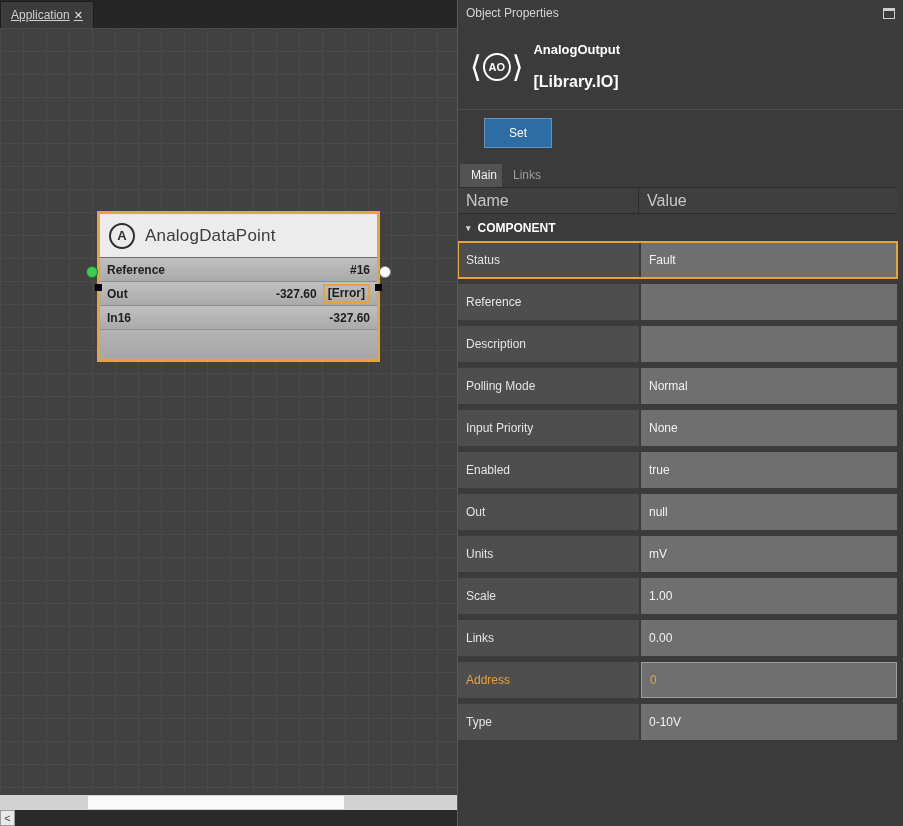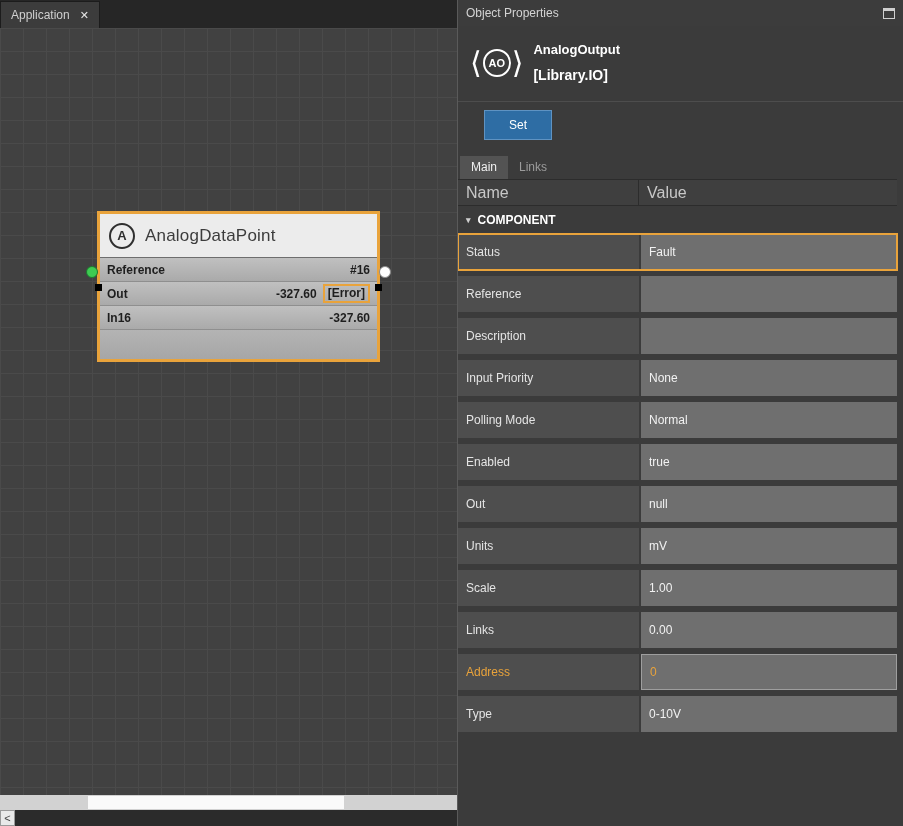--- a/index.html
+++ b/index.html
@@ -5,22 +5,22 @@
   * { margin:0; padding:0; box-sizing:border-box; }
   html,body { width:903px; height:826px; overflow:hidden; }
   body { font-family:"Liberation Sans", sans-serif; background:#2b2b2b; }
 
   .app { display:flex; width:903px; height:826px; }
 
   
   .left { width:457px; display:flex; flex-direction:column; background:#262626; }
   .tabbar { height:28px; background:#262626; display:flex; align-items:flex-end; }
   .tab { height:27px; background:#3c3c3c; color:#cfcfcf; font-size:12px;
-         display:flex; align-items:center; padding:0 10px; gap:10px;
-         border:1px solid #1c1c1c; border-bottom:none; cursor:default; }
+         display:flex; align-items:center; padding:0 10px; gap:4px;
+         border:1px solid #1c1c1c; border-bottom:none; cursor:default;text-decoration:underline; }
   .tab .close { font-size:11px; color:#e6e6e6; }
 
   .canvas { flex:1; position:relative; background-color:#414141;
     background-image:
       linear-gradient(#4a4a4a 1px, transparent 1px),
       linear-gradient(90deg, #4a4a4a 1px, transparent 1px);
     background-size:23px 23px; overflow:hidden; }
 
   
   .block { position:absolute; left:97px; top:183px; width:283px;
@@ -61,28 +61,28 @@
                 border:1px solid #cfcfcf; border-top:3px solid #cfcfcf; }
 
   .obj-head { display:flex; align-items:center; gap:10px; padding:16px 12px 18px 12px; }
   .obj-icon { color:#fff; display:flex; align-items:center; }
   .obj-icon .brk { font-size:30px; font-weight:300; line-height:30px; }
   .obj-icon .core { width:28px; height:28px; border:2px solid #fff; border-radius:50%;
                     display:flex; align-items:center; justify-content:center;
                     font-size:11px; font-weight:bold; margin:0 1px; }
   .obj-titles { color:#fff; }
   .obj-title { font-size:13px; font-weight:bold; }
-  .obj-sub { font-size:14px; font-weight:bold; margin-top:10px; }
+  .obj-sub { font-size:16px; font-weight:bold; margin-top:16px; }
 
   .set-row { border-top:1px solid #4d4d4d; padding:8px 0 6px 26px; }
   .set-btn { width:68px; height:30px; background:var(--button-blue,#2e6da4); color:#fff;
              font-size:12px; border:1px solid #5f93c2; font-family:inherit; cursor:pointer; }
 
   .ptabs { display:flex; padding-left:2px; margin-top:10px; }
-  .ptab { padding:4px 11px 5px 11px; font-size:12px; cursor:default; }
+  .ptab { padding:4px 5px 5px 11px; font-size:12px; cursor:default; }
   .ptab.active { background:#535353; color:#f0f0f0; }
   .ptab.inactive { background:transparent; color:#9c9c9c; }
 
   .ptable { flex:1; display:flex; flex-direction:column; padding-right:6px; overflow:hidden; }
   .phead { display:flex; height:27px; align-items:stretch; color:#c8c8c8; font-size:16px;
            background:#3f3f3f; border-top:1px solid #2c2c2c; border-bottom:1px solid #2c2c2c; }
   .phead .c1 { width:181px; padding-left:8px; display:flex; align-items:center;
                border-right:1px solid #2c2c2c; }
   .phead .c2 { flex:1; padding-left:8px; display:flex; align-items:center; }
 
@@ -197,26 +197,26 @@
       </div>
       <div class="prow">
         <div class="name">Reference</div>
         <div class="value"></div>
       </div>
       <div class="prow">
         <div class="name">Description</div>
         <div class="value"></div>
       </div>
       <div class="prow">
+        <div class="name">Polling Mode</div>
+        <div class="value">Normal</div>
+      </div>
+      <div class="prow">
         <div class="name">Input Priority</div>
         <div class="value">None</div>
-      </div>
-      <div class="prow">
-        <div class="name">Polling Mode</div>
-        <div class="value">Normal</div>
       </div>
       <div class="prow">
         <div class="name">Enabled</div>
         <div class="value">true</div>
       </div>
       <div class="prow">
         <div class="name">Out</div>
         <div class="value">null</div>
       </div>
       <div class="prow">

